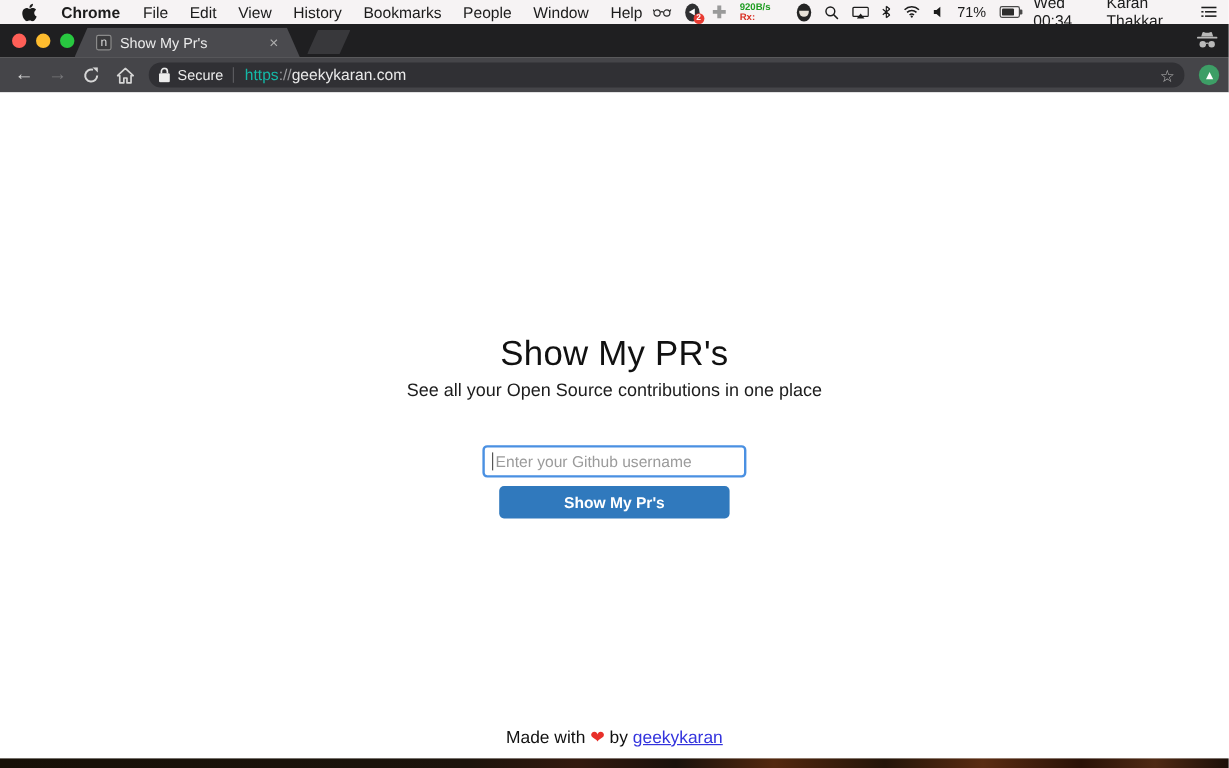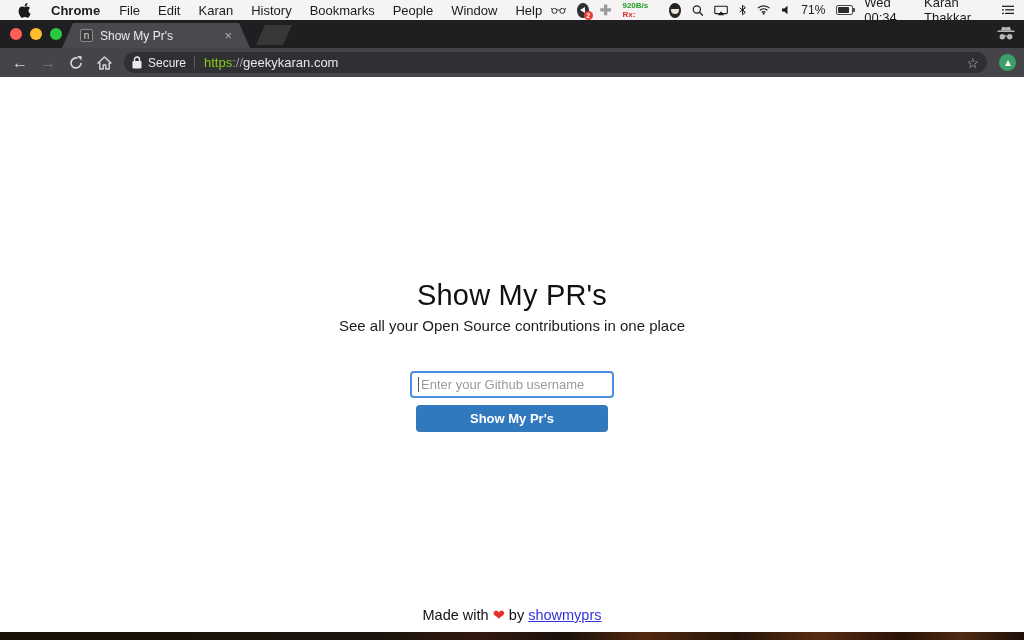--- a/index.html
+++ b/index.html
@@ -42,31 +42,31 @@
   .incog { position:absolute; right:8px; top:6px; }
 
   
   .toolbar { height:29px; background:#454549; display:flex; align-items:center; padding:0 8px; gap:4px; }
   .nav-btn { width:24px; height:24px; display:flex; align-items:center; justify-content:center; color:#d6d6d6; font-size:16px; }
   .nav-btn.disabled { color:#77777a; }
   .omnibox { flex:1; height:21px; background:#303034; border-radius:10px; margin:0 6px 0 4px; display:flex; align-items:center; padding:0 8px; }
   .omnibox .sec-label { color:#ececec; font-size:12px; margin:0 8px 0 6px; }
   .omnibox .sep { width:1px; height:13px; background:#5a5a5e; margin-right:9px; }
   .url { font-size:13px; color:#e9e9e9; }
-  .url .scheme { color:#84cc16; } .url .slashes { color:#9b9b9e; }
+  .url .scheme { color:#14b8a6; } .url .slashes { color:#9b9b9e; }
   .omnibox .star { margin-left:auto; color:#b8b8b8; font-size:14px; }
   .ext-btn { width:17px; height:17px; border-radius:50%; background:#3d9e66; display:flex; align-items:center; justify-content:center; margin-left:2px; }
   .ext-btn .up { width:0; height:0; border-left:3.5px solid transparent; border-right:3.5px solid transparent; border-bottom:6px solid #fff; }
 
   
   .content { height:555px; background:#fff; display:flex; flex-direction:column; align-items:center; }
   .h1 { margin-top:202px; font-size:29px; color:#111; letter-spacing:.2px; }
   .subtitle { margin-top:5px; font-size:15px; color:#1c1c1c; }
   .gh-input-wrap { margin-top:37px; position:relative; }
-  .gh-input { width:204px; height:27px; border:2px solid #4a90e2; border-radius:4px; padding:0 8px 0 9px; font-size:13px; color:#333; outline:none; font-family:"Liberation Sans", sans-serif; }
+  .gh-input { width:220px; height:27px; border:2px solid #4a90e2; border-radius:4px; padding:0 8px 0 9px; font-size:13px; color:#333; outline:none; font-family:"Liberation Sans", sans-serif; }
   .gh-input::placeholder { color:#9b9b9b; }
   .caret { position:absolute; left:8px; top:6px; width:1px; height:15px; background:#555; }
   .pr-btn { margin-top:7px; width:192px; height:27px; background:#3079bd; border:none; border-radius:4px; color:#fff; font-size:13px; font-weight:bold; font-family:"Liberation Sans", sans-serif; }
   .footer { margin-top:auto; padding-bottom:9px; font-size:14.5px; color:#111; }
   .footer .heart { color:#e8302a; }
   .footer a { color:#3333dd; text-decoration:underline; }
 
   
   .desktop-strip { height:8px; background:linear-gradient(90deg,#171007 0%,#1c140c 38%,#33190e 47%,#1a120c 55%,#53280f 63%,#241509 72%,#5a2c12 80%,#2a1207 88%,#4f2a14 94%,#1c0f08 100%); }
 
@@ -78,21 +78,21 @@
 <div class="menubar">
   <span class="apple">
     <svg width="13" height="15" viewBox="0 0 14 16">
       <path fill="#1b1b1b" d="M11.3 8.4c0-2 1.6-2.9 1.7-3-0.9-1.4-2.4-1.6-2.9-1.6-1.2-.1-2.4.7-3 .7-.6 0-1.6-.7-2.6-.7C3.2 3.9 2 4.6 1.3 5.8-.1 8.2.9 11.8 2.3 13.8c.7 1 1.5 2.1 2.5 2 1-.1 1.4-.7 2.6-.7 1.2 0 1.6.7 2.6.7 1.1 0 1.8-1 2.4-2 .8-1.1 1.1-2.2 1.1-2.3-.1 0-2.2-.8-2.2-3.1z"></path>
       <path fill="#1b1b1b" d="M9.4 2.6c.5-.7.9-1.6.8-2.6-.8 0-1.8.6-2.3 1.2-.5.6-1 1.6-.8 2.5.9.1 1.8-.4 2.3-1.1z"></path>
     </svg>
   </span>
   <span class="menu-item app">Chrome</span>
   <span class="menu-item">File</span>
   <span class="menu-item">Edit</span>
-  <span class="menu-item">Karan</span>
+  <span class="menu-item">View</span>
   <span class="menu-item">History</span>
   <span class="menu-item">Bookmarks</span>
   <span class="menu-item">People</span>
   <span class="menu-item">Window</span>
   <span class="menu-item">Help</span>
 
   <span class="menubar-right">
     <svg width="19" height="11" viewBox="0 0 20 11">
       <circle cx="4.7" cy="6" r="3.4" fill="none" stroke="#2b2b2b" stroke-width="1.3"></circle>
       <circle cx="15.3" cy="6" r="3.4" fill="none" stroke="#2b2b2b" stroke-width="1.3"></circle>
@@ -199,17 +199,17 @@
   <div class="subtitle">See all your Open Source contributions in one place</div>
   <div class="gh-input-wrap">
     <input class="gh-input" type="text" placeholder="Enter your Github username" style="">
     <span class="caret"></span>
   </div>
   <button class="pr-btn">Show My Pr's</button>
   <div class="footer">
     <span>Made with</span>
     <span class="heart">❤</span>
     <span>by</span>
-    <a href="#">showmyprs</a>
+    <a href="#">geekykaran</a>
   </div>
 </div>
 
 <div class="desktop-strip"></div>
 
 </body></html>

